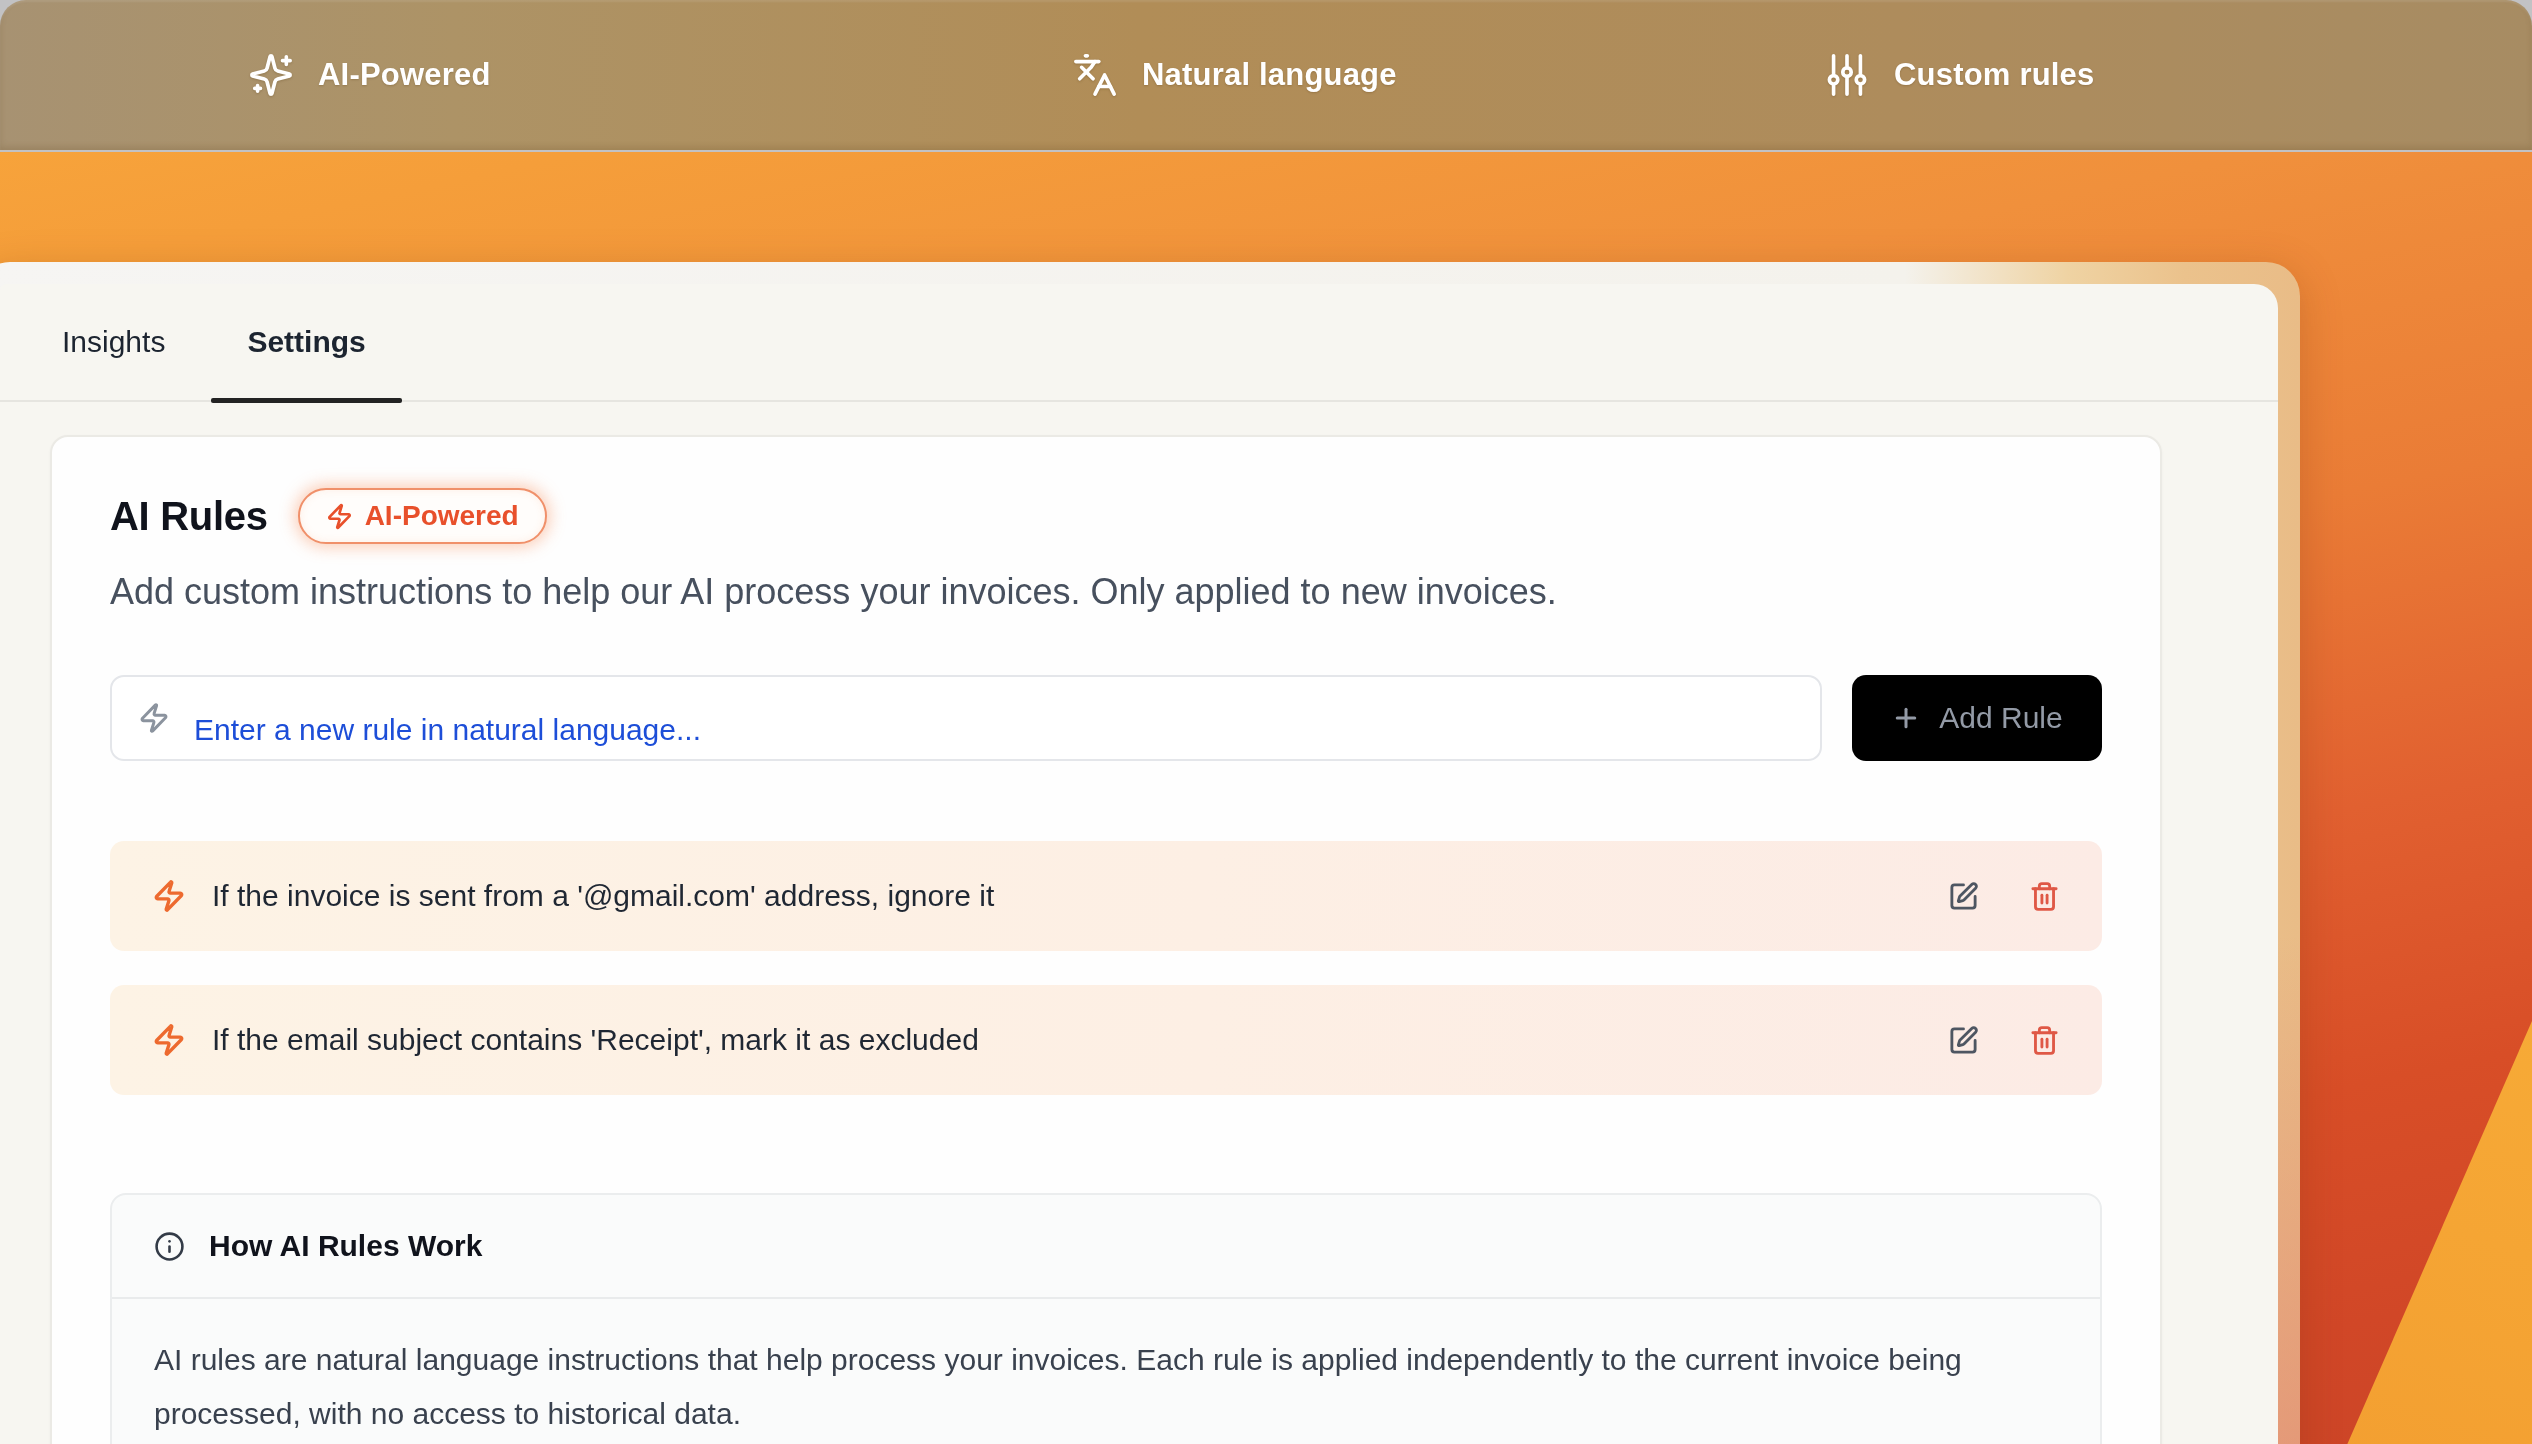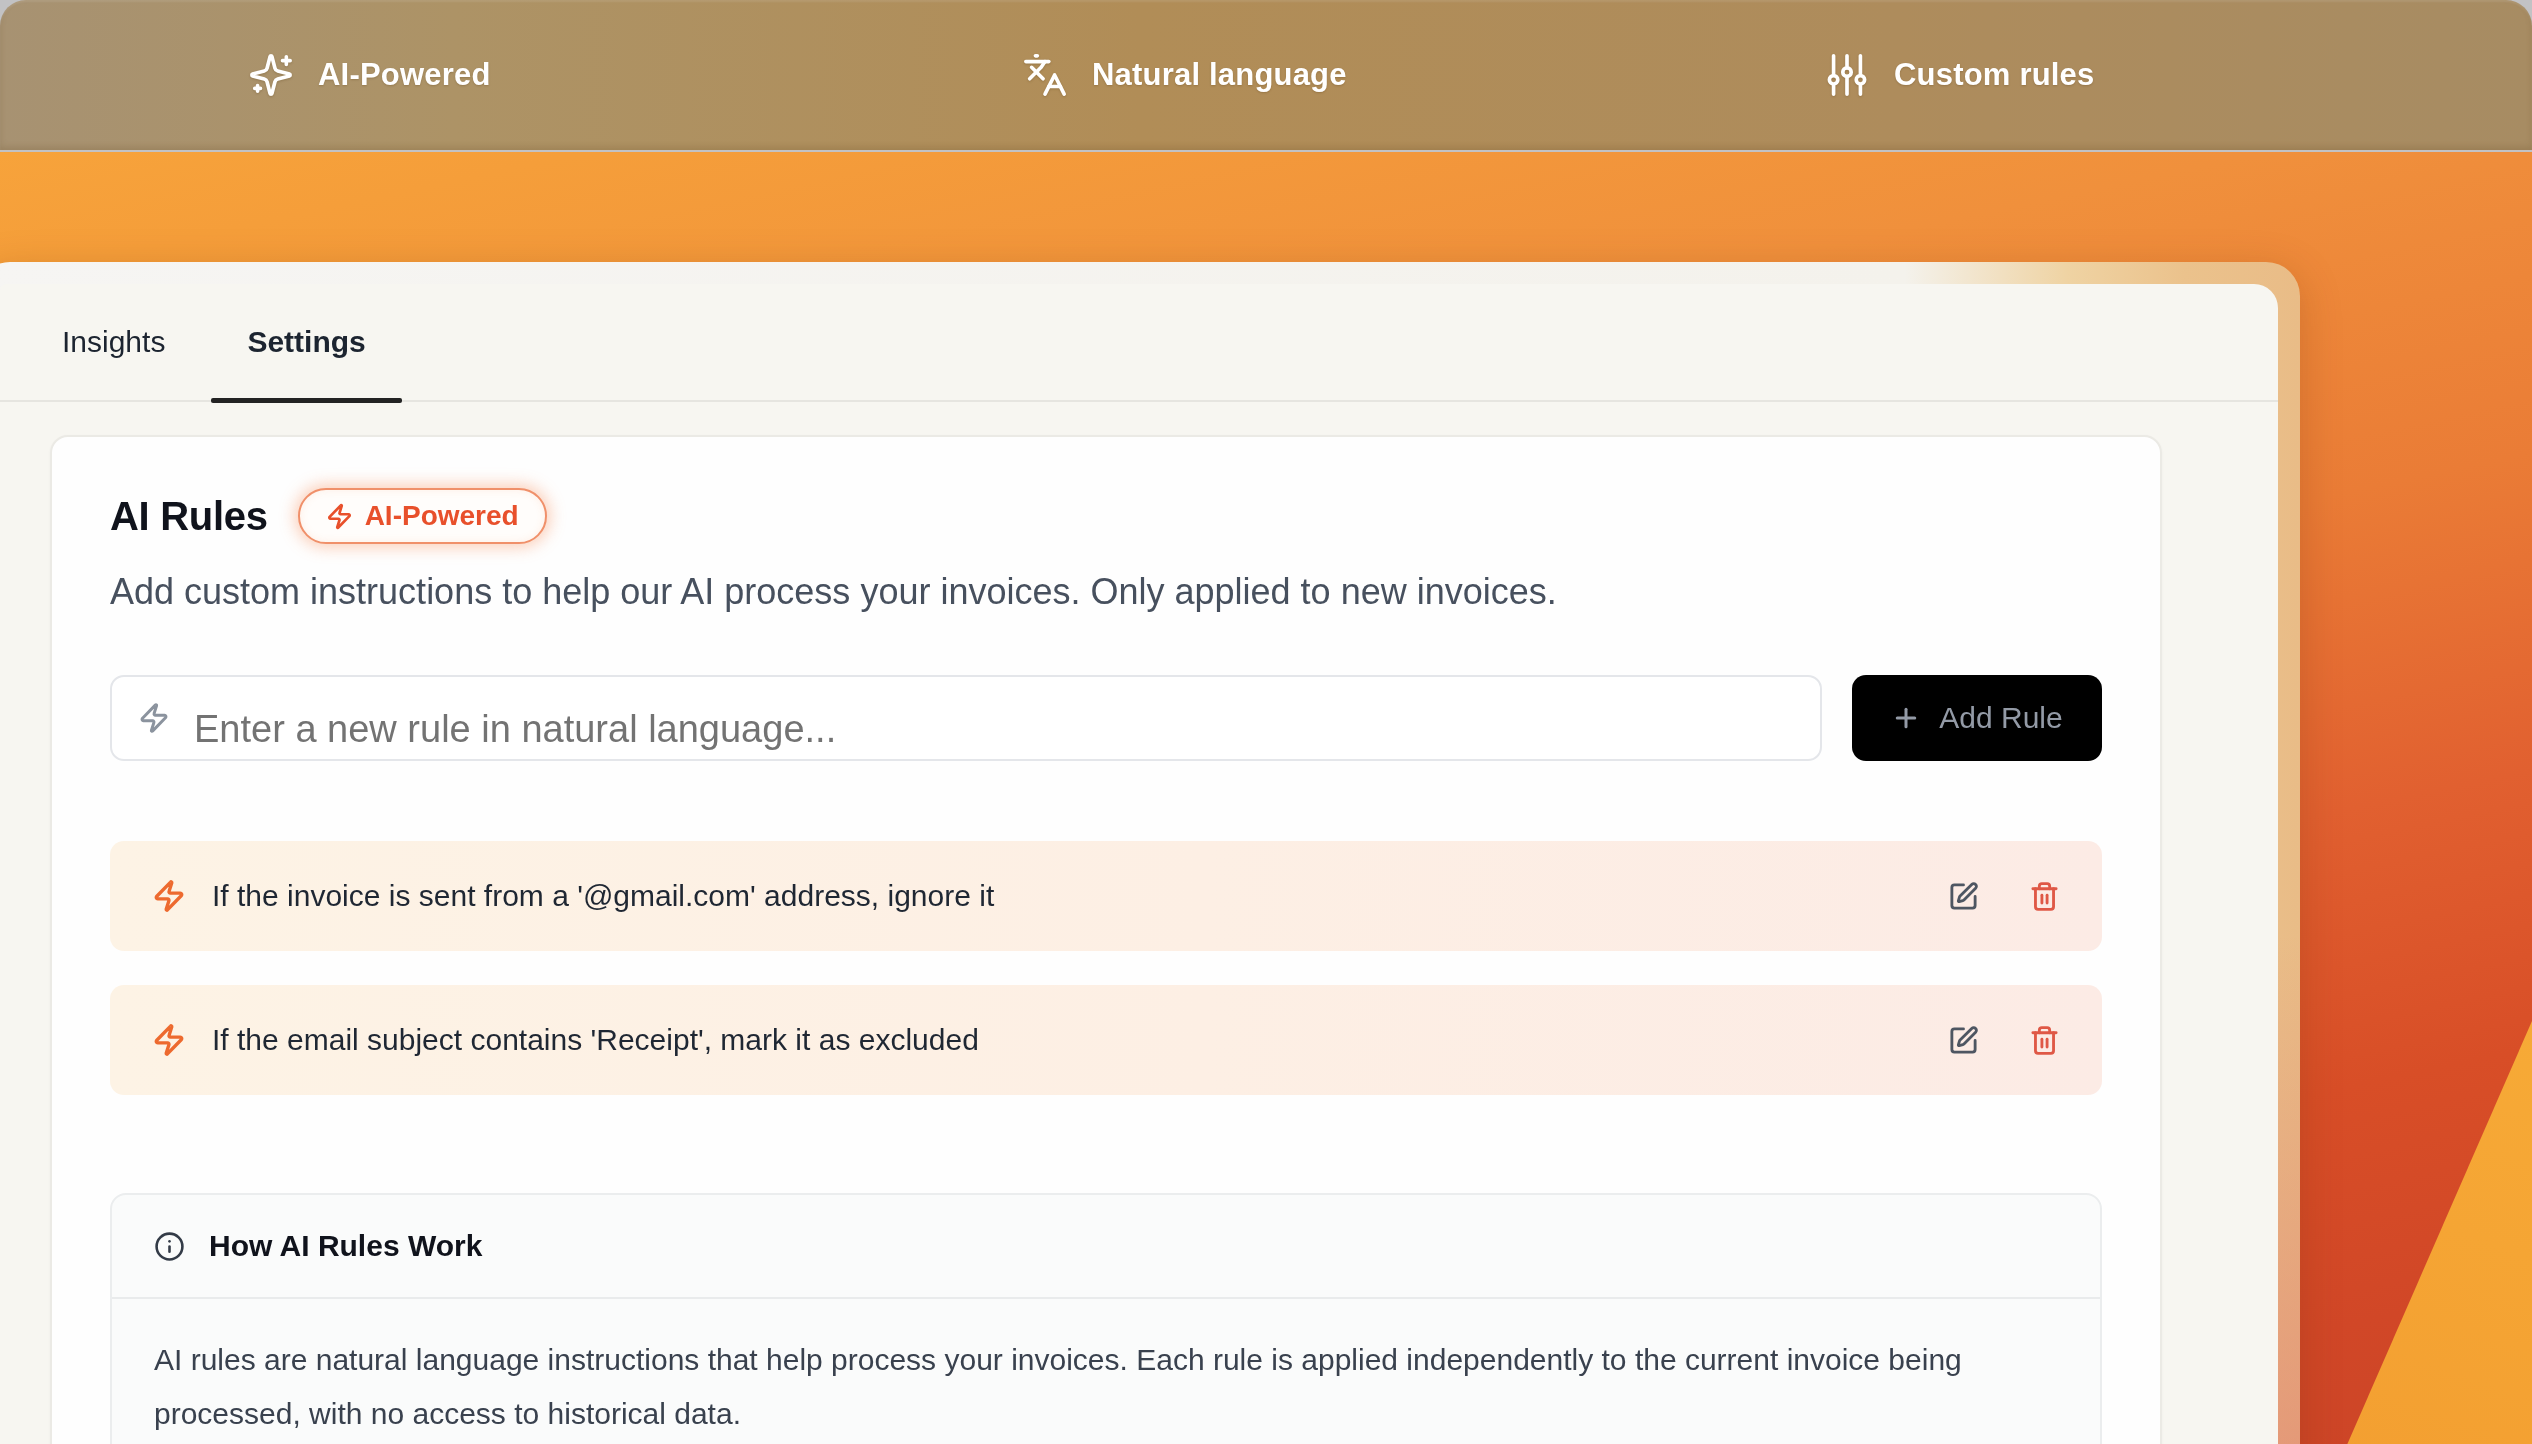--- a/index.html
+++ b/index.html
@@ -18,21 +18,21 @@
   .topbar-bg { position:absolute; left:0; top:0; width:2532px; height:152px; background:#c2c2c4; }
   .feature-bar { position:absolute; left:0; top:0; width:2532px; height:150px;
     border-radius:26px 26px 0 0;
     background:linear-gradient(to right,#a79272 0%,#ad9366 18%,#b18d57 45%,#ae8c5c 75%,#a78c63 100%);
     box-shadow:inset 0 -3px 6px rgba(90,60,20,.18), inset 0 2px 2px rgba(255,255,255,.12); }
   .feature-item { position:absolute; top:0; height:150px; display:flex; align-items:center; gap:24px; color:#ffffff; }
   .feature-item .label { font-size:31px; font-weight:600; letter-spacing:.2px; text-shadow:0 1px 2px rgba(80,50,10,.25); }
   .feature-item svg { width:46px; height:46px; stroke:#ffffff; fill:none; stroke-width:1.9; stroke-linecap:round; stroke-linejoin:round;
     filter:drop-shadow(0 1px 1px rgba(80,50,10,.25)); }
   #feat-ai      { left:248px; }
-  #feat-lang    { left:1022px;justify-content:space-between; }
+  #feat-lang    { left:1072px;justify-content:space-between; }
   #feat-custom  { left:1824px; }
 
   
   .window { position:absolute; left:-24px; top:262px; width:2324px; height:1222px;
     border-radius:34px 34px 0 0;
     background-image:
       linear-gradient(to bottom, rgba(235,130,105,0) 55%, rgba(223,120,105,.55) 100%),
       linear-gradient(to right, #f6f5f3 0%, #f4f2ec 83%, #efd3a3 90%, #ebc28c 95%, #e9bc87 100%);
     padding:22px 22px 0 24px;
     box-shadow:0 10px 40px rgba(120,50,10,.25); }
@@ -59,21 +59,21 @@
     box-shadow:0 0 16px 3px rgba(247,130,72,.40), inset 0 0 8px rgba(247,130,72,.12); }
   .badge svg { width:27px; height:27px; stroke:#e8502b; fill:none; stroke-width:2.4; stroke-linecap:round; stroke-linejoin:round; }
   .badge .badge-label { font-size:28px; font-weight:700; color:#e8502b; }
 
   .card-desc { margin-top:26px; font-size:36px; color:#47505e; }
 
   .input-row { margin-top:62px; display:flex; gap:30px; }
   .rule-input { flex:1; height:86px; background:#ffffff; border:2px solid #e4e6ea; border-radius:14px;
     display:flex; align-items:center; padding:0 26px; }
   .rule-input svg { width:32px; height:32px; stroke:#8b939e; fill:none; stroke-width:2.2; stroke-linecap:round; stroke-linejoin:round; flex:none; }
-  .rule-input .placeholder { margin-left:24px; font-size:38px; color:#737373;margin-top:23px; }
+  .rule-input .placeholder { margin-left:24px; font-size:30px; color:#1d4ed8;margin-top:23px; }
   .add-btn { width:250px; height:86px; background:#000000; border:none; border-radius:14px;
     display:flex; align-items:center; justify-content:center; gap:18px; cursor:pointer; }
   .add-btn svg { width:30px; height:30px; stroke:#939aa6; fill:none; stroke-width:2.4; stroke-linecap:round; }
   .add-btn .btn-label { font-size:30px; font-weight:500; color:#939aa6; }
 
   .rule-row { height:110px; border-radius:14px; display:flex; align-items:center; padding:0 42px;
     background:linear-gradient(to right,#fdf3e5 0%,#fdefe4 55%,#fcebe5 100%); }
   .rule-row.first { margin-top:80px;text-align:center; }
   .rule-row.second { margin-top:34px; }
   .rule-row .zap { width:34px; height:34px; stroke:#ed6a2f; fill:none; stroke-width:2.4; stroke-linecap:round; stroke-linejoin:round; flex:none; }

